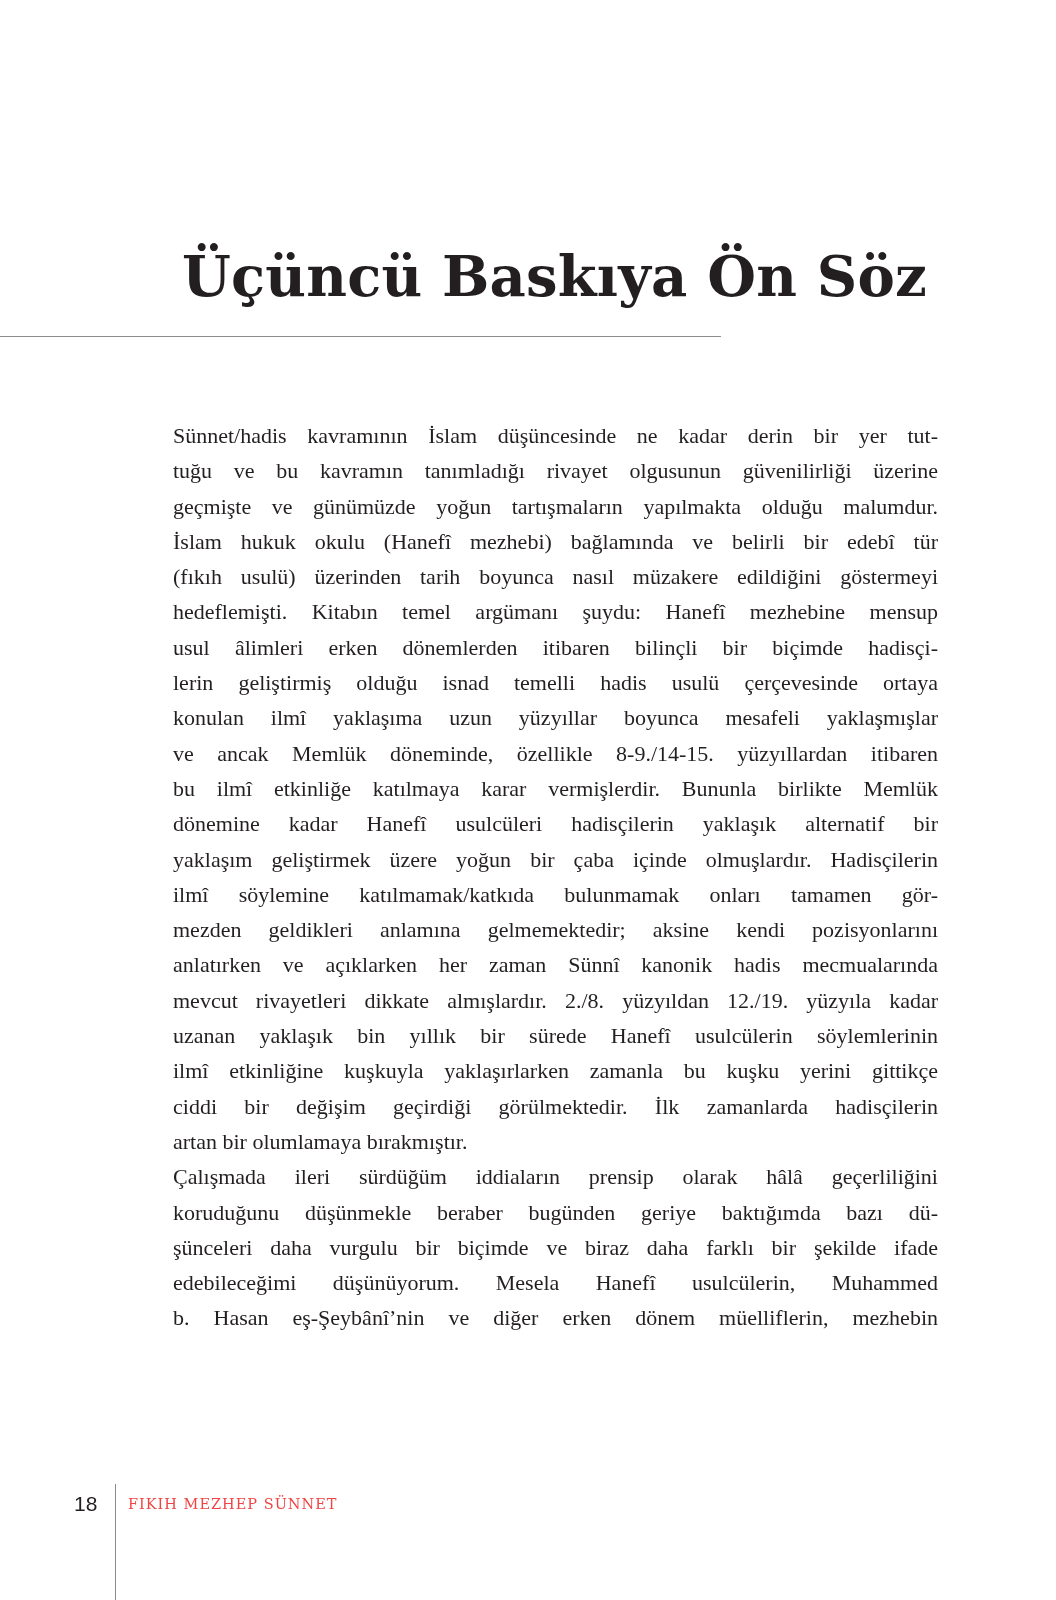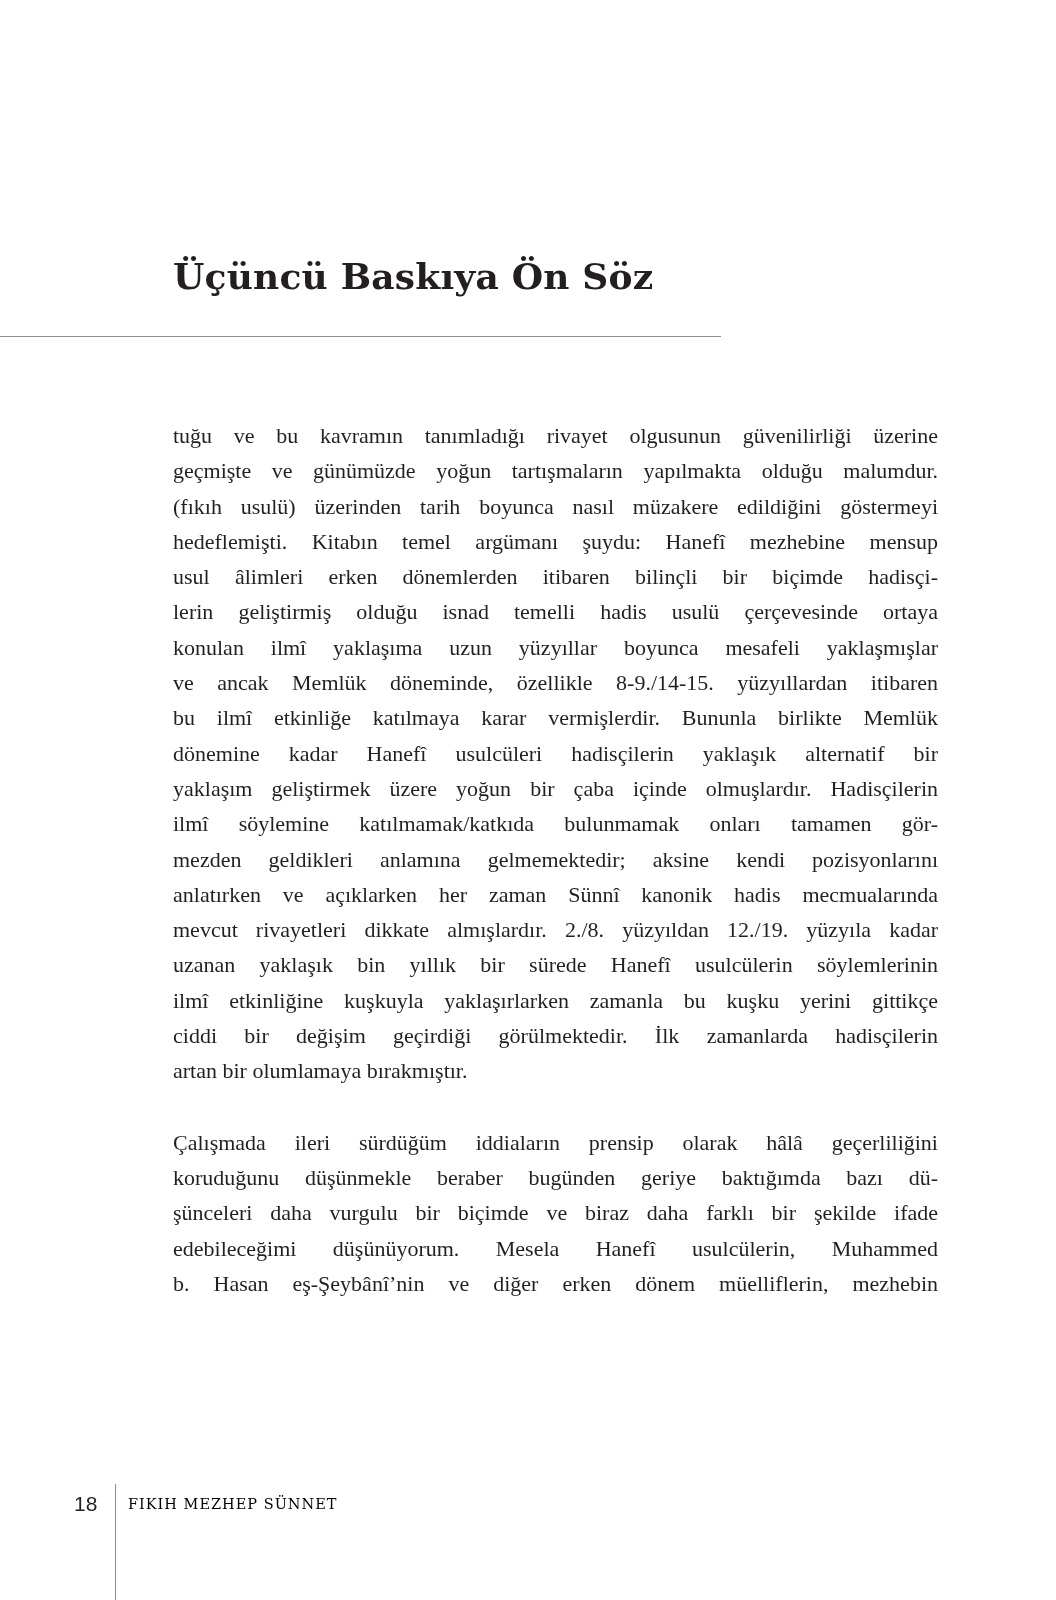--- a/index.html
+++ b/index.html
@@ -10,26 +10,26 @@
   body {
     width: 1056px;
     height: 1600px;
     position: relative;
     overflow: hidden;
     font-family: "Liberation Serif", "DejaVu Serif", serif;
     color: #231f20;
   }
   .page-title {
     position: absolute;
-    left: 173px;
+    left: 182px;
     top: 248px;
     margin: 0;
     font-family: "DejaVu Serif", "Liberation Serif", serif;
     font-weight: bold;
-    font-size: 36px;
+    font-size: 56px;
     line-height: 56px;
     letter-spacing: 0.2px;
     color: #231f20;
     white-space: nowrap;
   }
   .title-rule {
     position: absolute;
     left: 0;
     top: 336px;
     width: 721px;
@@ -52,21 +52,20 @@
   .line {
     display: block;
     white-space: nowrap;
     text-align: justify;
     text-align-last: justify;
   }
   .line.last {
     text-align-last: left;
   }
   .paragraph + .paragraph {
-    margin-top: 36px;
   }
   .footer {
     position: absolute;
     left: 0;
     top: 1484px;
     width: 839px;
     height: 116px;
   }
   .page-number {
     position: absolute;
@@ -84,34 +83,36 @@
     height: 116px;
     border-left: 1.5px solid #8c8c8c;
   }
   .running-head {
     position: absolute;
     left: 128px;
     top: 12px;
     font-family: "DejaVu Serif", "Liberation Serif", serif;
     font-size: 14.5px;
     letter-spacing: 1px;
-    color: #000000;
+    color: #ef4444;
     white-space: nowrap;
   }
 </style>
 </head>
 <body>
 
 <h1 class="page-title">Üçüncü Baskıya Ön Söz</h1>
 <div class="title-rule"></div>
 
 <div class="body-text">
   <p class="paragraph">
+    <span class="line">Sünnet/hadis kavramının İslam düşüncesinde ne kadar derin bir yer tut-</span>
     <span class="line">tuğu ve bu kavramın tanımladığı rivayet olgusunun güvenilirliği üzerine</span>
     <span class="line">geçmişte ve günümüzde yoğun tartışmaların yapılmakta olduğu malumdur.</span>
+    <span class="line">İslam hukuk okulu (Hanefî mezhebi) bağlamında ve belirli bir edebî tür</span>
     <span class="line">(fıkıh usulü) üzerinden tarih boyunca nasıl müzakere edildiğini göstermeyi</span>
     <span class="line">hedeflemişti. Kitabın temel argümanı şuydu: Hanefî mezhebine mensup</span>
     <span class="line">usul âlimleri erken dönemlerden itibaren bilinçli bir biçimde hadisçi-</span>
     <span class="line">lerin geliştirmiş olduğu isnad temelli hadis usulü çerçevesinde ortaya</span>
     <span class="line">konulan ilmî yaklaşıma uzun yüzyıllar boyunca mesafeli yaklaşmışlar</span>
     <span class="line">ve ancak Memlük döneminde, özellikle 8-9./14-15. yüzyıllardan itibaren</span>
     <span class="line">bu ilmî etkinliğe katılmaya karar vermişlerdir. Bununla birlikte Memlük</span>
     <span class="line">dönemine kadar Hanefî usulcüleri hadisçilerin yaklaşık alternatif bir</span>
     <span class="line">yaklaşım geliştirmek üzere yoğun bir çaba içinde olmuşlardır. Hadisçilerin</span>
     <span class="line">ilmî söylemine katılmamak/katkıda bulunmamak onları tamamen gör-</span>

